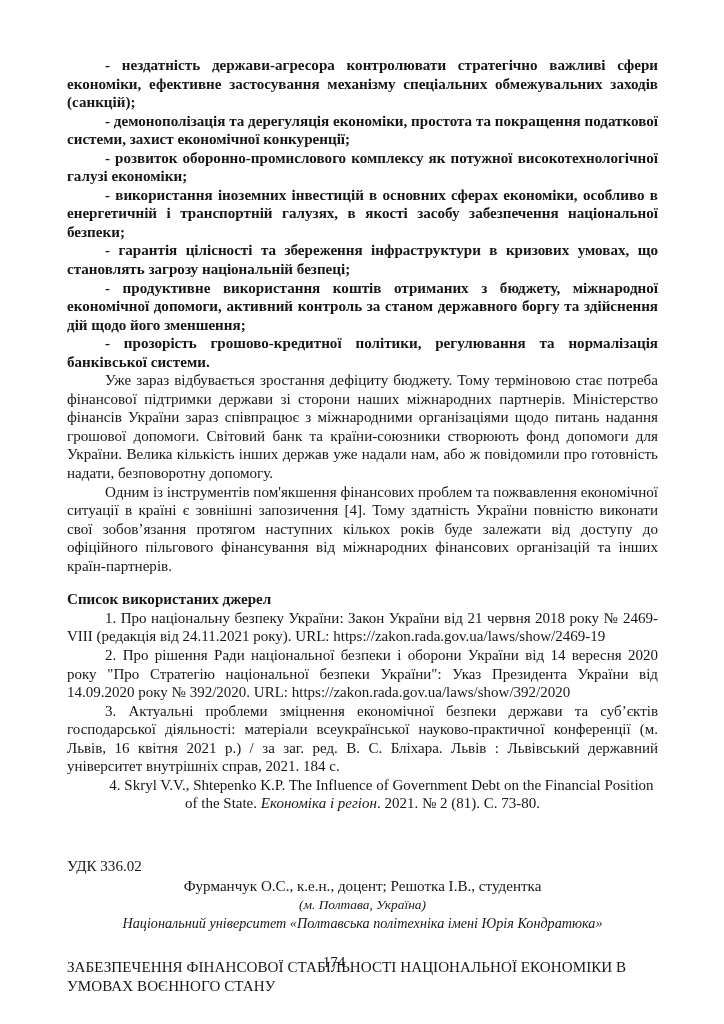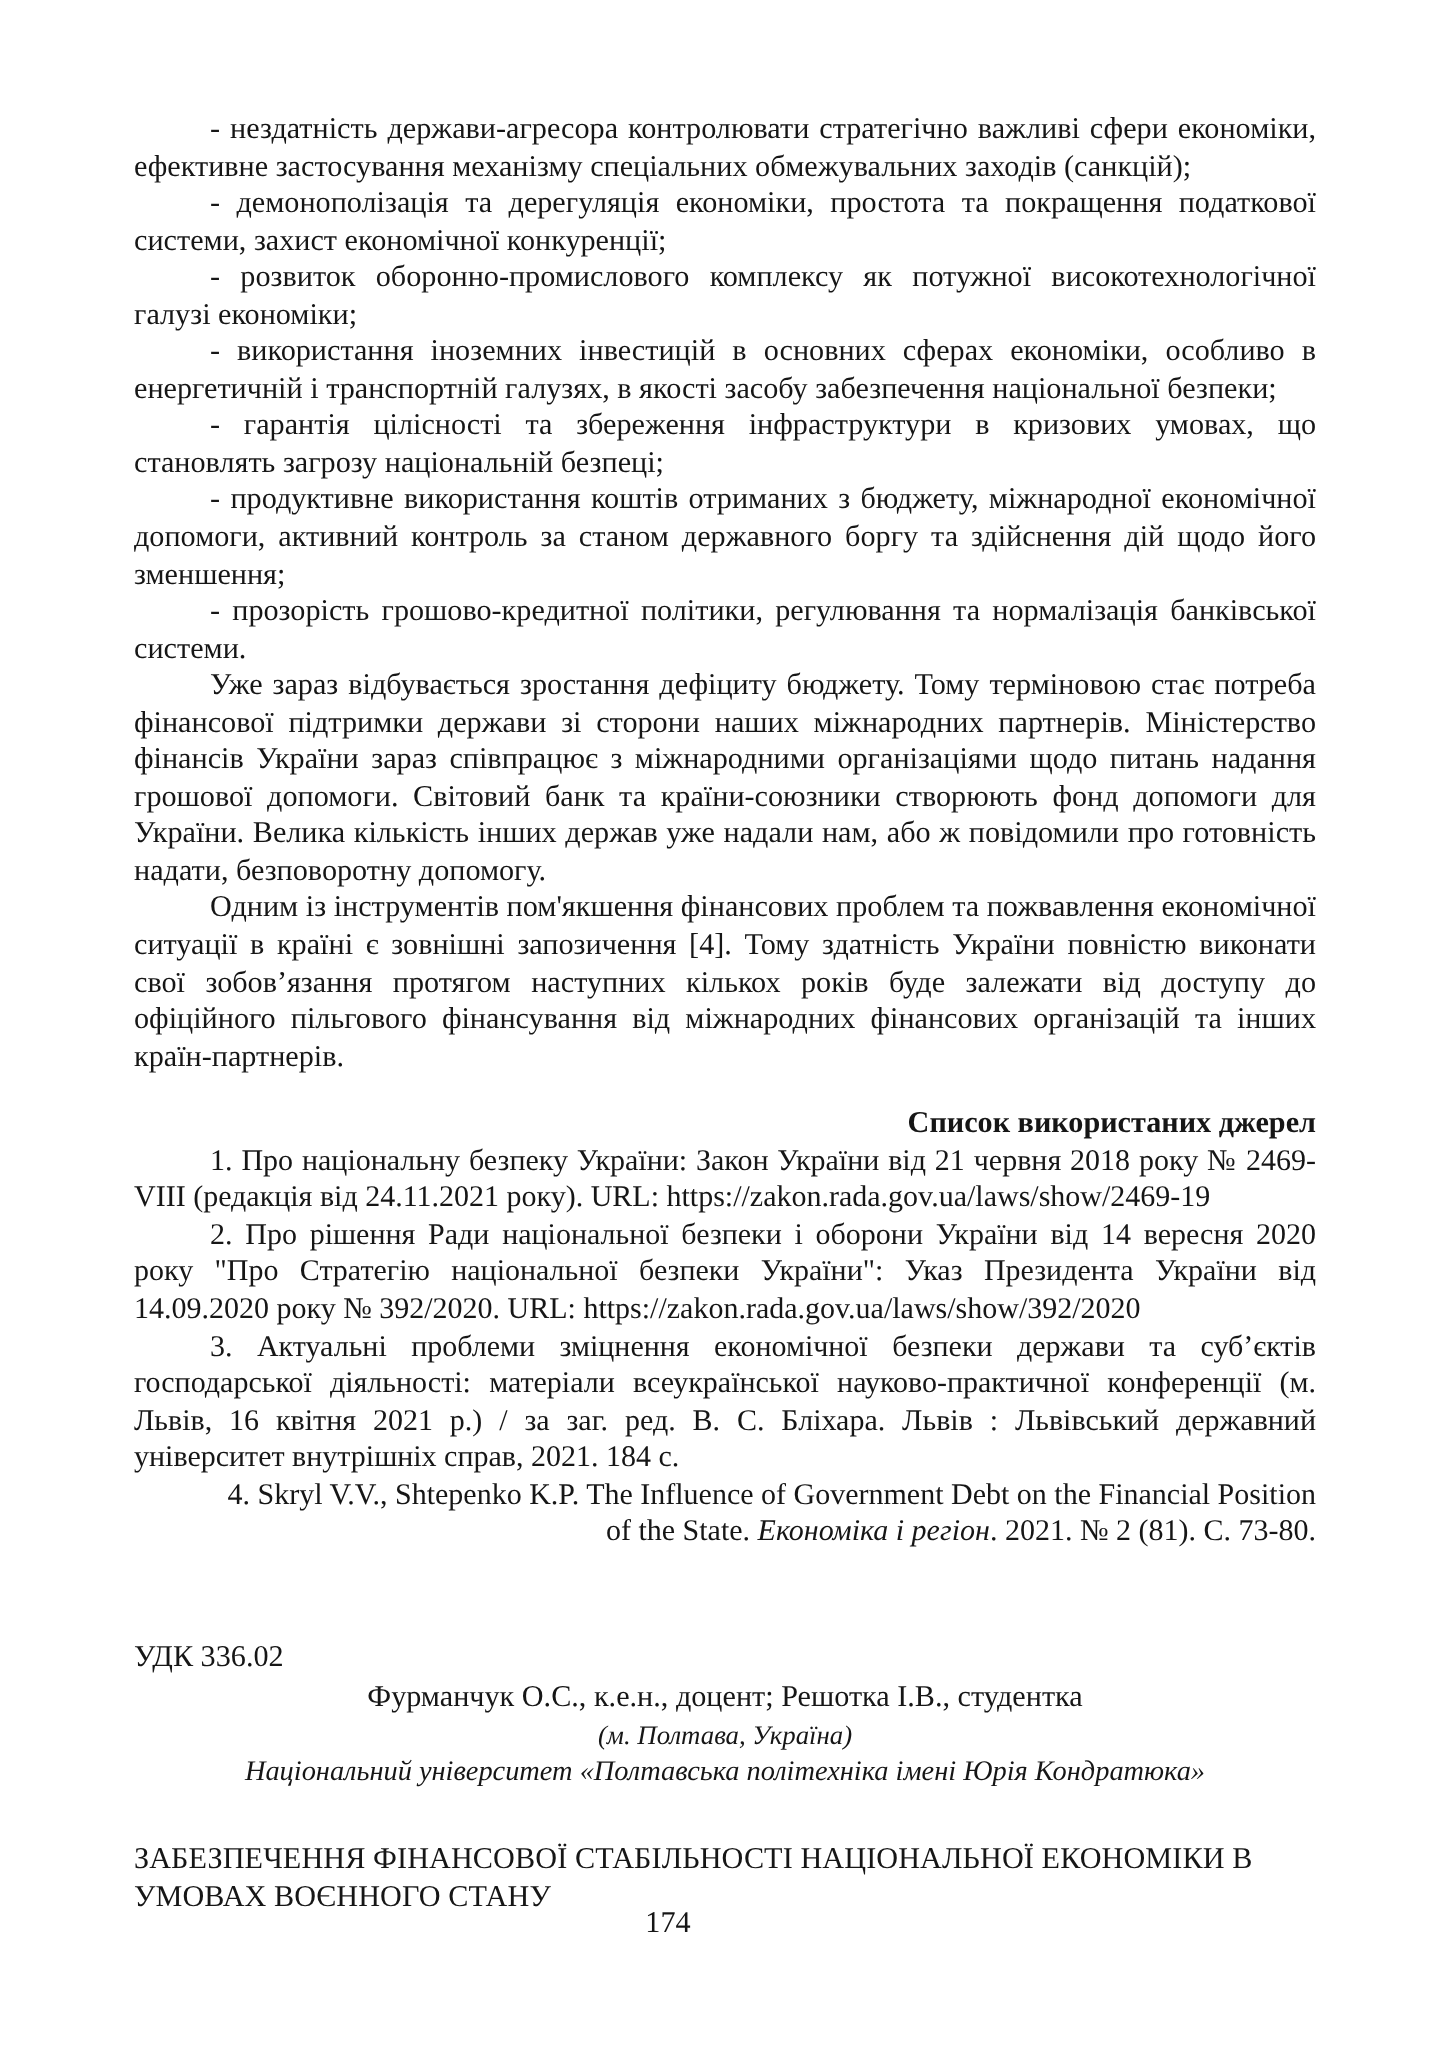--- a/index.html
+++ b/index.html
@@ -44,40 +44,41 @@
     text-indent: 38px;
     hyphens: none;
   }
 
   .bullet-para {
     font-size: 15.1px;
     line-height: 18.55px;
     text-align: justify;
     margin: 0;
     text-indent: 38px;
+    font-weight: bold;
   }
 
   .ref-item {
     font-size: 15px;
     line-height: 18.55px;
     text-align: justify;
     margin: 0;
     text-indent: 38px;
   }
 
   .ref-item.no-just {
-    text-align: right;
+    text-align: center;
   }
 
   
   .section-heading {
     font-size: 15.1px;
     line-height: 18.55px;
     font-weight: bold;
-    text-align: right;
+    text-align: left;
     margin: 0;
   }
 
   .spacer-refs {
     height: 15px;
   }
 
   
   .article-block {
     margin-top: 44px;

